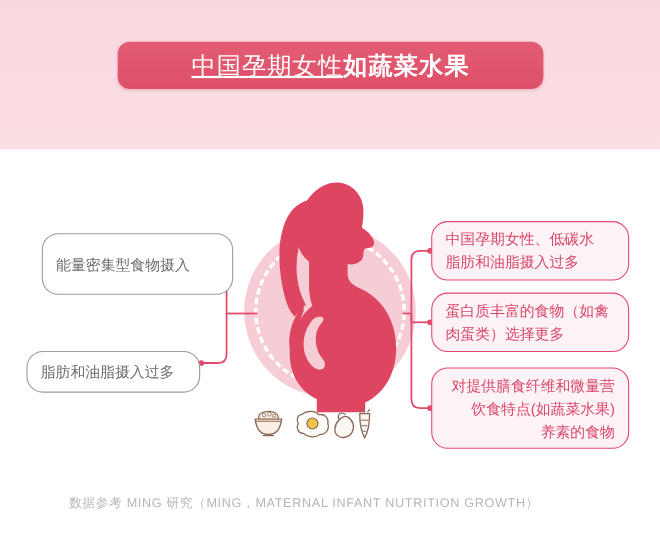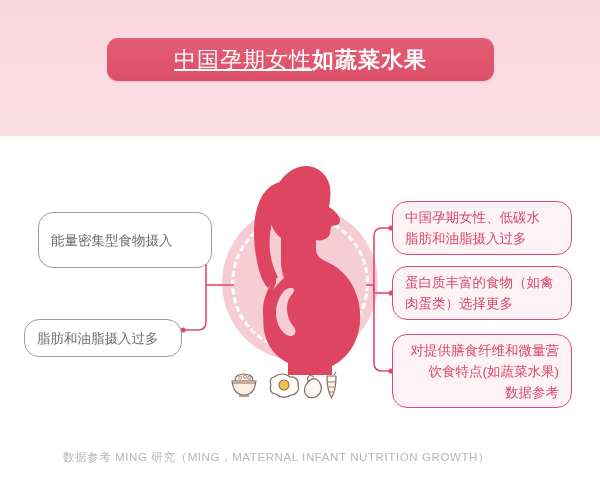--- a/index.html
+++ b/index.html
@@ -276,18 +276,18 @@
   </div>
 
   <div class="tbox tbox-right" id="box-right-2">
     <div class="line">蛋白质丰富的食物（如禽</div>
     <div class="line">肉蛋类）选择更多</div>
   </div>
 
   <div class="tbox tbox-right" id="box-right-3">
     <div class="line">对提供膳食纤维和微量营</div>
     <div class="line">饮食特点(如蔬菜水果)</div>
-    <div class="line">数据参考</div>
+    <div class="line">养素的食物</div>
   </div>
 
   <div class="footer">数据参考 MING 研究（MING，MATERNAL INFANT NUTRITION GROWTH）</div>
 
 </div>
 
 </body></html>

